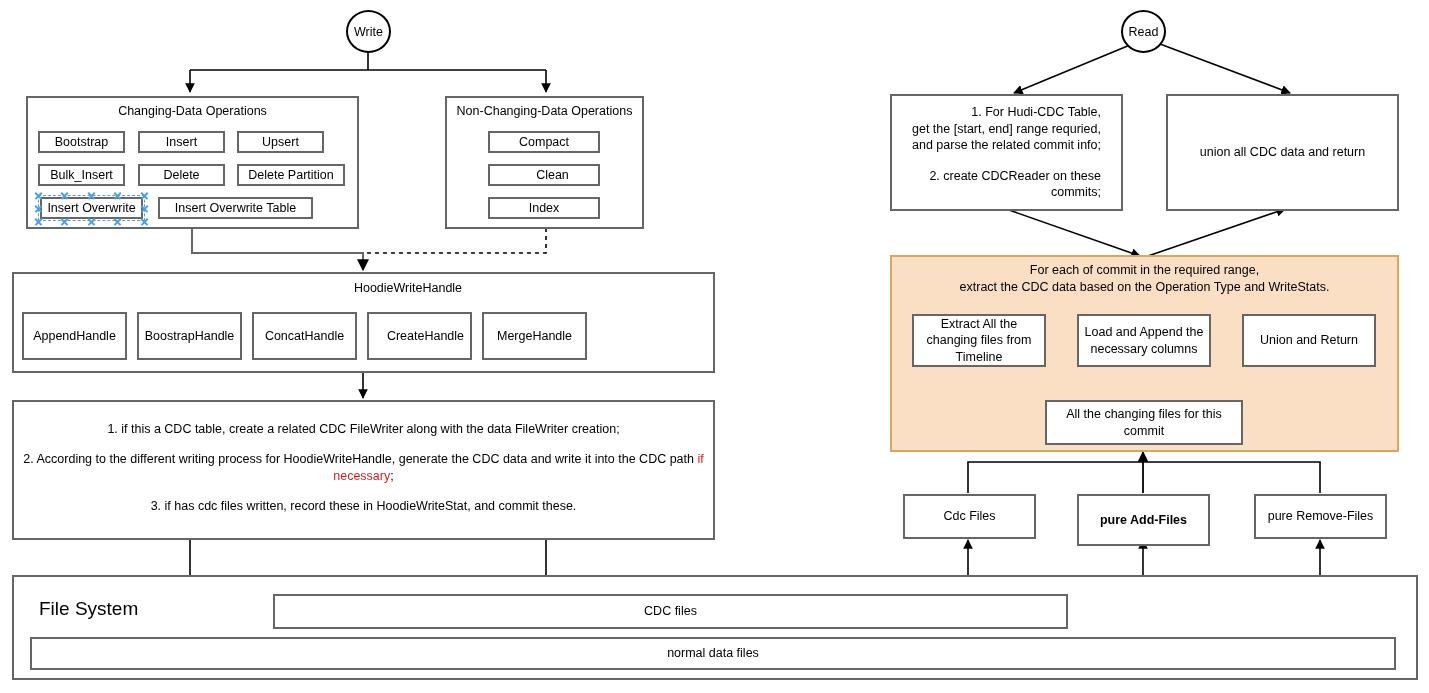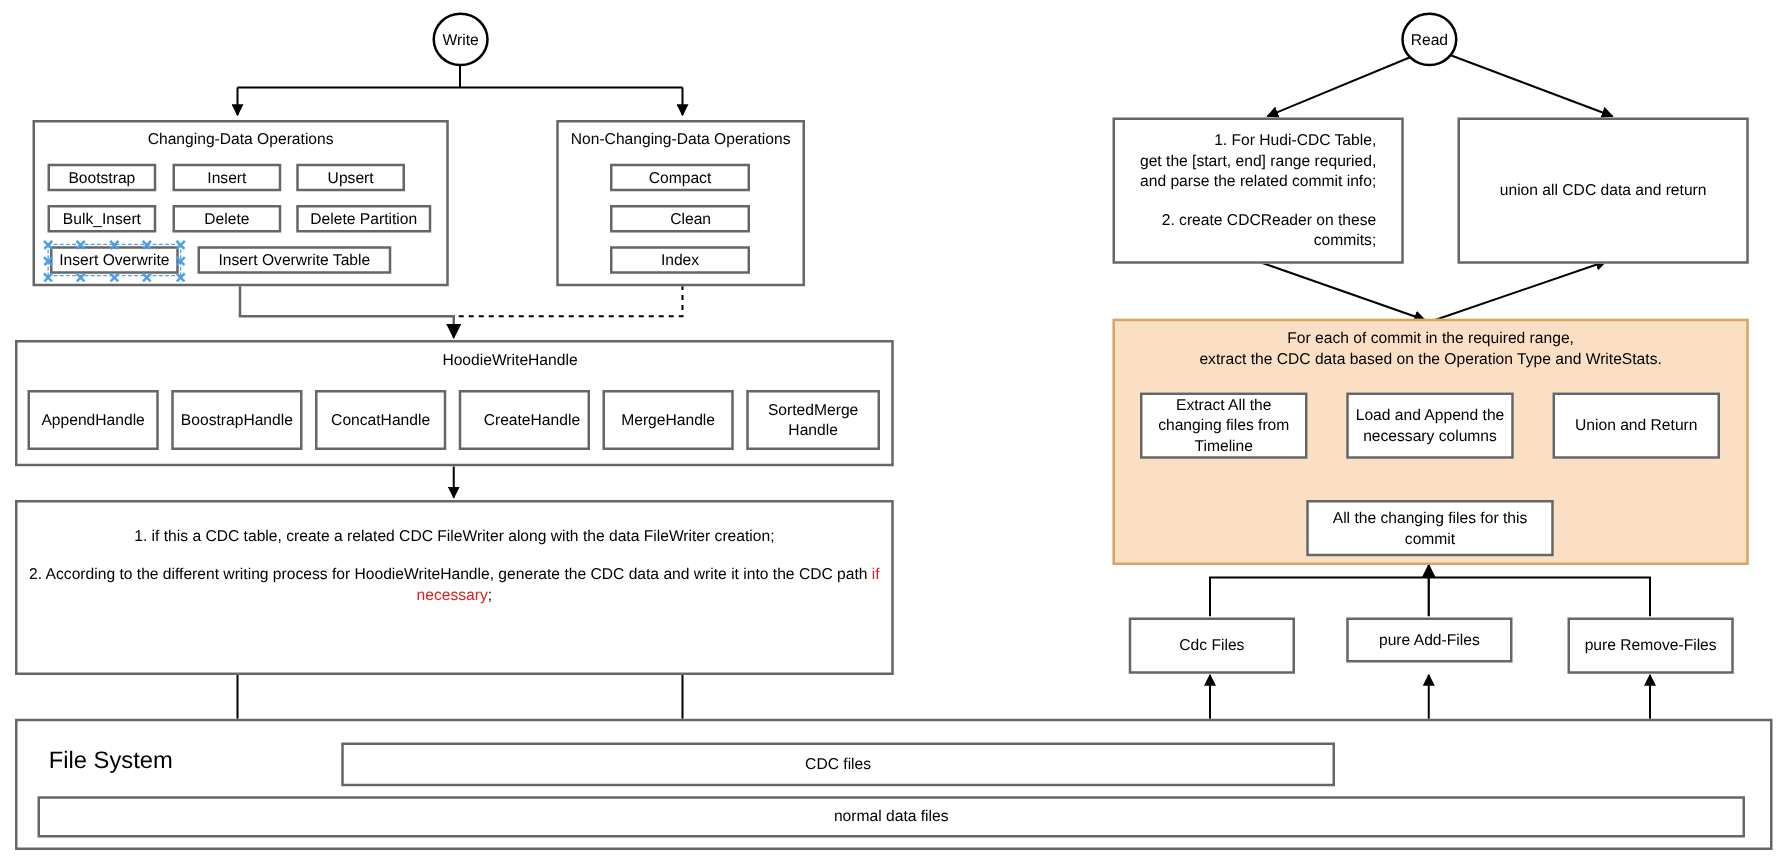--- a/index.html
+++ b/index.html
@@ -230,28 +230,26 @@
     </div>
   <div class="box" style="left:252px;top:312px;width:105px;height:48px;">
     <span>ConcatHandle</span>
     </div>
   <div class="box" style="left:367px;top:312px;width:105px;height:48px;padding-left:16px;">
     <span>CreateHandle</span>
     </div>
   <div class="box" style="left:482px;top:312px;width:105px;height:48px;">
     <span>MergeHandle</span>
     </div>
-  <div class="box" style="left:597px;top:312px;width:107px;height:48px;">
-    <span>SortedMerge Handle</span>
-    </div>
 
   <div class="grp" style="left:12px;top:400px;width:703px;height:140px;"></div>
   <div class="para" style="left:22px;top:421px;width:683px;">
     <p>1. if this a CDC table, create a related CDC FileWriter along with the data FileWriter creation;</p>
     <p><span>2. According to the different writing process for HoodieWriteHandle, generate the CDC data and write it into the CDC path </span><span class="red">if necessary</span><span>;</span></p>
+    <p>3. if has cdc files written, record these in HoodieWriteStat, and commit these.</p>
   </div>
 
   <div class="grp" style="left:12px;top:575px;width:1406px;height:105px;"></div>
   <div class="fs-label" style="left:39px;top:598px;">File System</div>
 
   <div class="box" style="left:273px;top:594px;width:795px;height:35px;">
     <span>CDC files</span>
     </div>
   <div class="box" style="left:30px;top:637px;width:1366px;height:33px;">
     <span>normal data files</span>
@@ -292,20 +290,20 @@
   <div class="box" style="left:1242px;top:314px;width:134px;height:53px;">
     <span>Union and Return</span>
     </div>
   <div class="box" style="left:1045px;top:400px;width:198px;height:45px;">
     <span>All the changing files for this commit</span>
     </div>
 
   <div class="box" style="left:903px;top:494px;width:133px;height:45px;">
     <span>Cdc Files</span>
     </div>
-  <div class="box" style="left:1077px;top:494px;width:133px;height:36px;">
+  <div class="box" style="left:1077px;top:494px;width:133px;height:52px;font-weight:bold;">
     <span>pure Add-Files</span>
     </div>
   <div class="box" style="left:1254px;top:494px;width:133px;height:45px;">
     <span>pure Remove-Files</span>
     </div>
 
 </div>
 
 </body></html>

